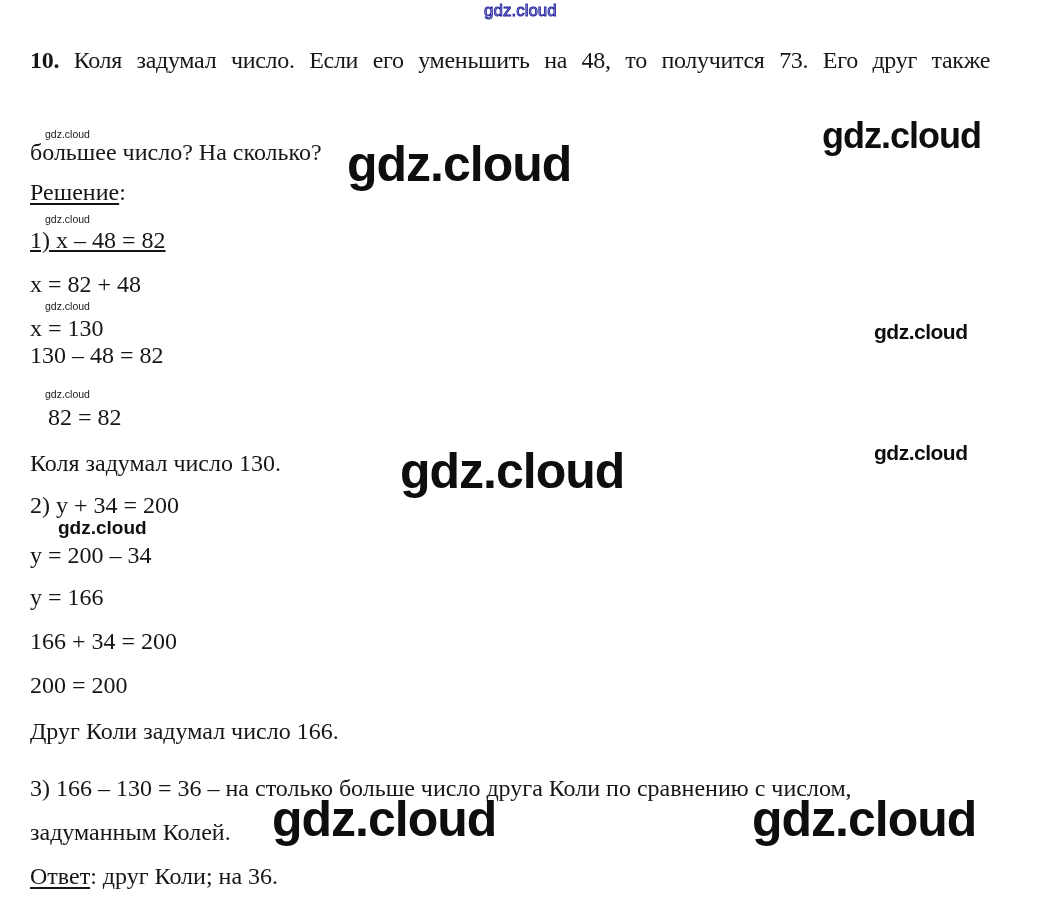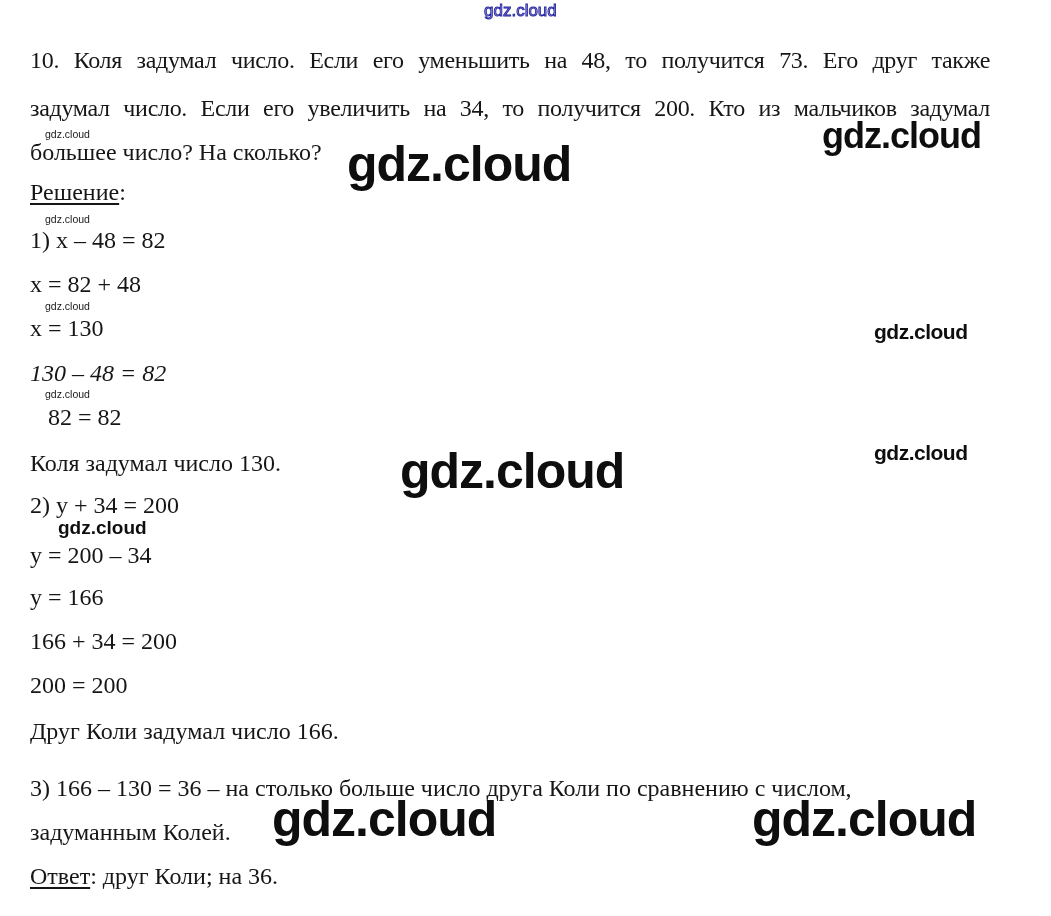--- a/index.html
+++ b/index.html
@@ -21,21 +21,21 @@
     line-height: 30px;
     white-space: nowrap;
   }
   .para {
     width: 960px;
     font-size: 24px;
     letter-spacing: -0.3px;
     text-align: justify;
     text-align-last: justify;
   }
-  .num { font-weight: normal; }
+  .num { font-weight: bold; }
   .u {
     text-decoration: underline;
     text-underline-offset: 3px;
   }
 
   
   .wm {
     position: absolute;
     font-family: "Liberation Sans", sans-serif;
     color: #0e0e0e;
@@ -67,29 +67,28 @@
   <div class="wm wm-tiny" style="left:45px;  top:301px;">gdz.cloud</div>
   <div class="wm wm-tiny" style="left:45px;  top:389px;">gdz.cloud</div>
   <div class="wm wm-big" style="left:400px; top:445px;">gdz.cloud</div>
   <div class="wm wm-20" style="left:874px; top:321px;">gdz.cloud</div>
   <div class="wm wm-20" style="left:874px; top:442px;">gdz.cloud</div>
   <div class="wm wm-bold-sm" style="left:58px;  top:518px;">gdz.cloud</div>
   <div class="wm wm-big" style="left:272px; top:793px;">gdz.cloud</div>
   <div class="wm wm-big" style="left:752px; top:793px;">gdz.cloud</div>
 
   <div class="line para" style="top:45px;"><span class="num">10.</span> <span>Коля задумал число. Если его уменьшить на 48, то получится 73. Его друг также</span></div>
-  <div class="line para" style="top:93px;"><span>задумал число. Если его увеличить на 34, то получится 200. Кто из мальчиков задумал</span></div>
   <div class="line" style="top:137px;"><span>большее число? На сколько?</span></div>
 
   <div class="line" style="top:177px;"><span class="u">Решение</span><span>:</span></div>
 
-  <div class="line" style="top:225px;">1) x – 48 = 82</div>
+  <div class="line" style="top:225px;text-decoration:underline;">1) x – 48 = 82</div>
   <div class="line" style="top:269px;">x = 82 + 48</div>
   <div class="line" style="top:313px;text-align:center;">x = 130</div>
-  <div class="line" style="top:358px;font-style:italic;">130 – 48 = 82</div>
+  <div class="line" style="top:340px;">130 – 48 = 82</div>
   <div class="line" style="top:402px;margin-left:18px;">82 = 82</div>
   <div class="line" style="top:448px;">Коля задумал число 130.</div>
 
   <div class="line" style="top:490px;">2) y + 34 = 200</div>
   <div class="line" style="top:540px;">y = 200 – 34</div>
   <div class="line" style="top:582px;">y = 166</div>
   <div class="line" style="top:626px;">166 + 34 = 200</div>
   <div class="line" style="top:670px;">200 = 200</div>
   <div class="line" style="top:716px;">Друг Коли задумал число 166.</div>
 

